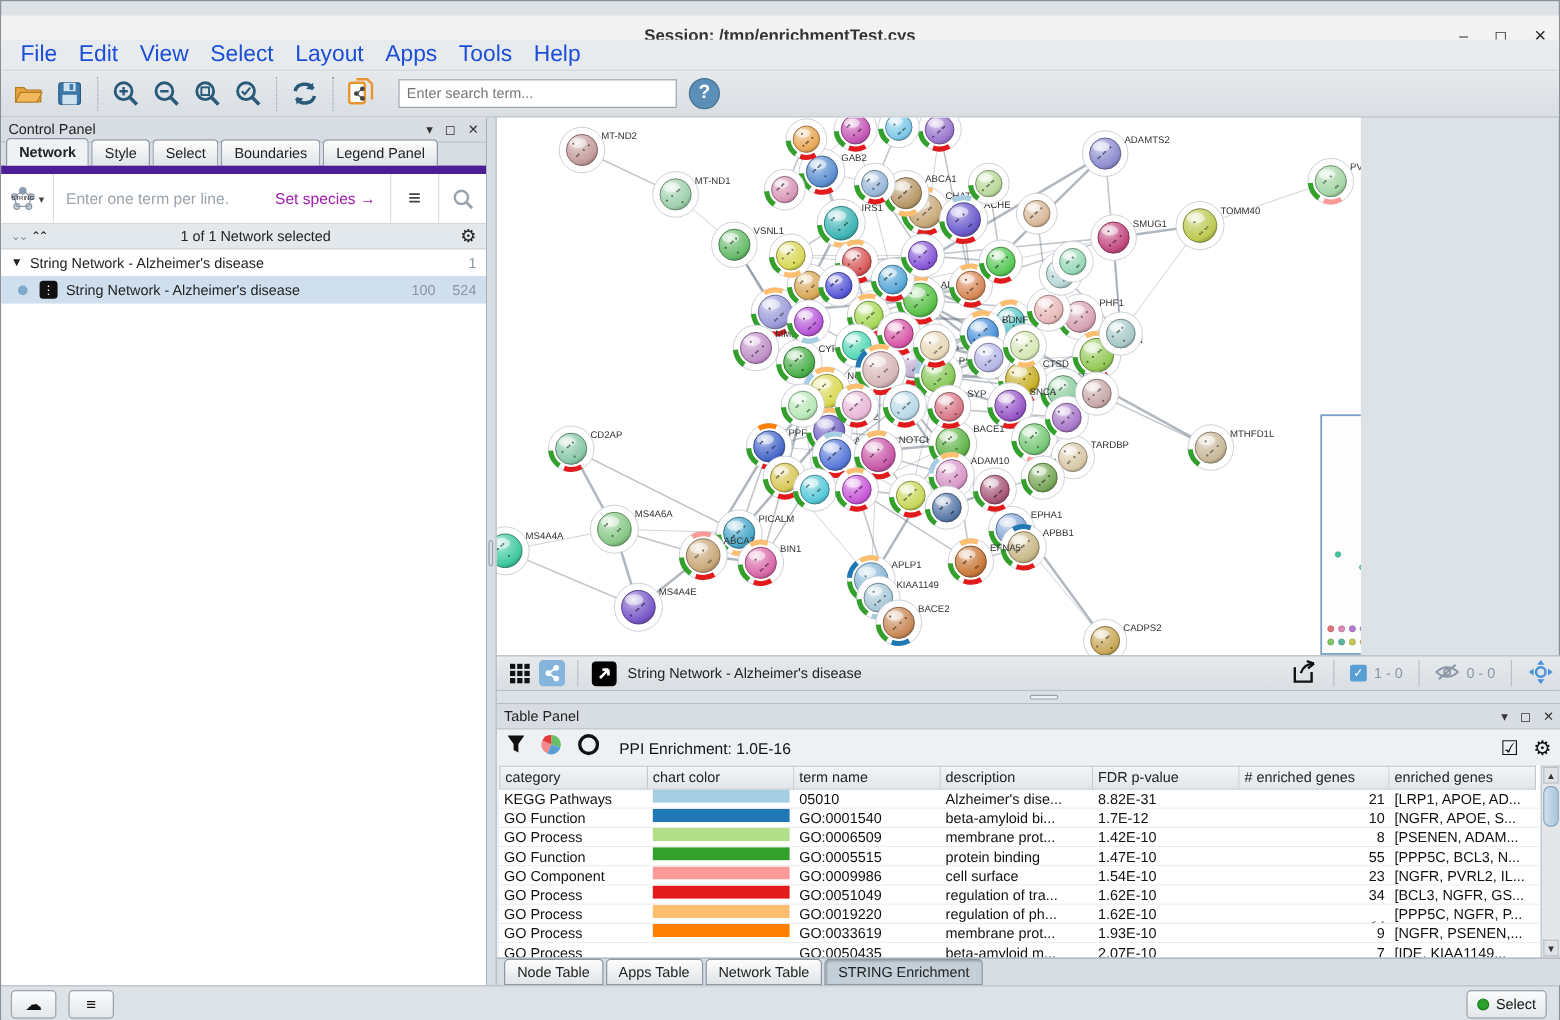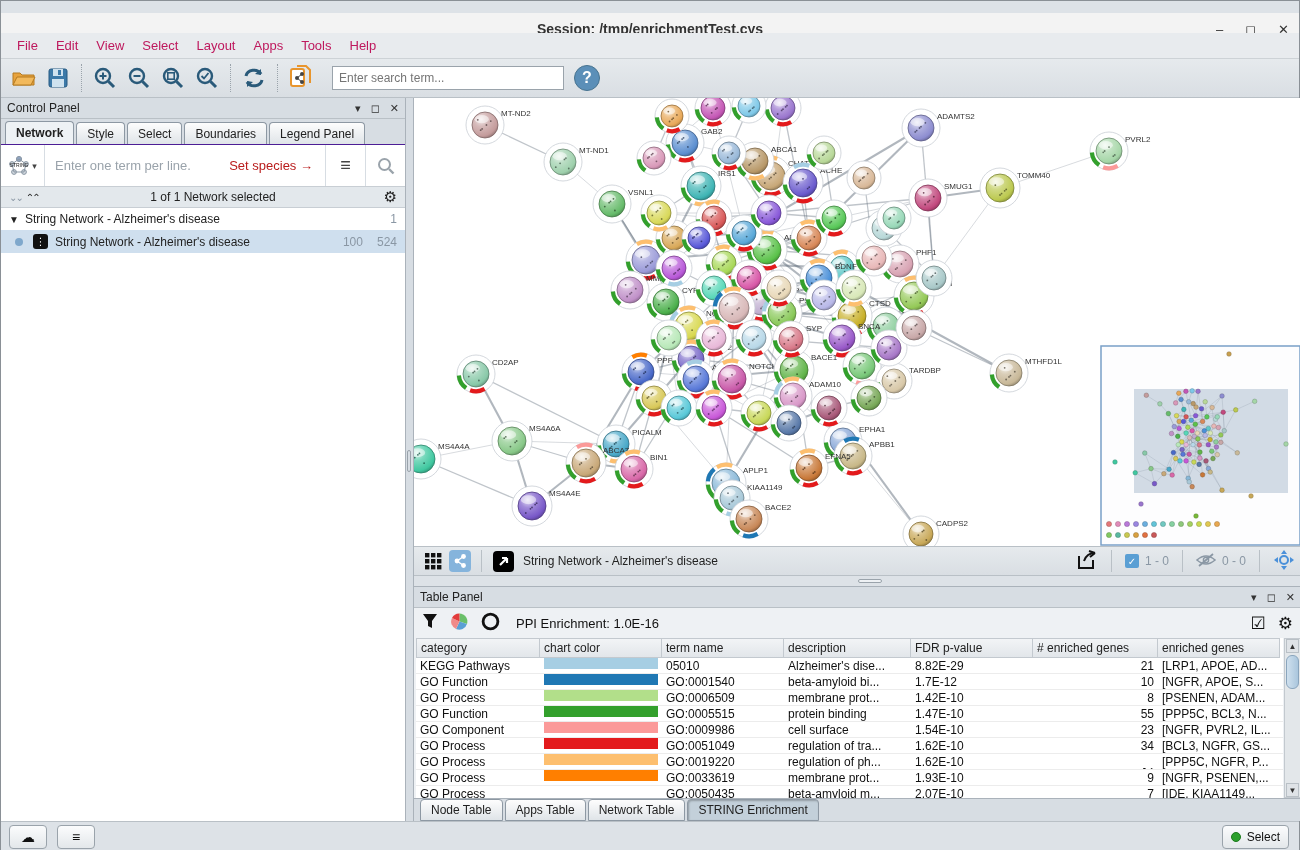--- a/index.html
+++ b/index.html
@@ -7,60 +7,60 @@
   .window { position:absolute; left:0; top:0; width:1300px; height:850px; background:#dde2e7; border:1px solid #8a9096; }
 
   
   .titlebar { position:absolute; left:0; top:12px; width:100%; height:32px; background:#f3f3f3; border-bottom:1px solid #c4c8cc; display:flex; align-items:center; }
   .titlebar .title { flex:1; text-align:center; font-weight:bold; font-size:14px; color:#333; }
   .winbtns { position:absolute; right:10px; top:0; height:32px; display:flex; align-items:center; gap:22px; color:#333; font-size:13px; }
   .winbtns span { cursor:default; }
 
   
   .menubar { position:absolute; left:0; top:32px; width:100%; height:26px; background:#e8ebee; border-bottom:1px solid #cdd2d6; display:flex; align-items:center; padding-left:8px; gap:2px; }
-  .menubar .mi { font-size:13px; color:#be185d; padding:3px 8px; }
+  .menubar .mi { font-size:19px; color:#1d4ed8; padding:3px 8px; }
 
   
   .toolbar { position:absolute; left:0; top:58px; width:100%; height:39px; background:linear-gradient(#e6eaed,#d9dee3); border-bottom:1px solid #b9c0c6; display:flex; align-items:center; padding-left:6px; }
   .tbtn { width:34px; height:32px; display:flex; align-items:center; justify-content:center; border-radius:3px; }
   .tsep { width:1px; height:28px; border-left:1px dotted #9aa3ab; margin:0 6px; }
   .search-input { width:232px; height:24px; border:1px solid #9aa3ab; background:#fff; font-size:12px; padding:0 6px; color:#888; margin:0 10px 0 14px; font-family:"Liberation Sans",sans-serif; }
   .helpbtn { width:26px; height:26px; border-radius:50%; background:#5b8fb8; color:#fff; font-weight:bold; font-size:16px; display:flex; align-items:center; justify-content:center; border:1px solid #47738f; }
 
   
   .control-panel { position:absolute; left:0; top:97px; width:405px; height:723px; background:#fff; border-right:1px solid #aab2ba; }
   .panel-head { height:21px; background:#d7dde3; border-bottom:1px solid #b9c0c6; display:flex; align-items:center; padding:0 6px; font-size:12px; color:#222; }
   .panel-head .ph-title { flex:1; }
   .panel-head .ph-ic { margin-left:10px; font-size:11px; color:#333; }
-  .cp-tabs { height:26px; background:#d7dde3; display:flex; align-items:flex-end; padding-left:4px; border-bottom:1px solid #4c1d95; }
+  .cp-tabs { height:26px; background:#d7dde3; display:flex; align-items:flex-end; padding-left:4px; border-bottom:7px solid #4c1d95; }
   .tab { font-size:12px; color:#222; background:linear-gradient(#fdfdfd,#dfe4e8); border:1px solid #8d98a3; border-bottom:none; border-radius:4px 4px 0 0; padding:4px 10px 3px; margin-right:2px; position:relative; }
   .tab.active { background:#eef2f5; font-weight:bold; padding-bottom:4px; }
   .string-row { height:42px; border-bottom:1px solid #c8ced4; display:flex; align-items:center; background:#fff; }
   .string-brand { width:44px; height:100%; display:flex; align-items:center; justify-content:center; border-right:1px solid #d7dde3; gap:2px; }
   .string-ph { flex:1; font-size:13px; color:#9aa3ab; padding-left:10px; }
-  .species { font-size:13px; color:#b91c1c; padding-right:12px; }
+  .species { font-size:13px; color:#a21caf; padding-right:12px; }
   .sr-btn { width:40px; height:100%; display:flex; align-items:center; justify-content:center; border-left:1px solid #d7dde3; color:#444; }
   .sel-row { height:21px; background:#e3e8ec; border-bottom:1px solid #c8ced4; display:flex; align-items:center; padding:0 8px; }
   .sel-row .chev { color:#8a97a4; font-size:10px; letter-spacing:-2px; margin-right:4px; }
   .sel-row .sel-text { flex:1; text-align:center; font-size:12px; color:#222; }
   .gear { font-size:15px; color:#222; }
   .tree-root { height:22px; display:flex; align-items:center; font-size:12px; color:#222; padding:0 8px; background:#fff; }
   .tree-root .lbl { flex:1; margin-left:6px; }
   .tree-child { height:23px; display:flex; align-items:center; font-size:12px; color:#222; padding:0 8px 0 14px; background:#cfdfee; }
   .tree-child .lbl { flex:1; margin-left:7px; }
   .bullet { width:8px; height:8px; border-radius:50%; background:#7fa8cc; margin-right:10px; }
   .net-ic { width:15px; height:15px; background:#111; border-radius:3px; color:#fff; font-size:10px; display:flex; align-items:center; justify-content:center; }
   .cnt { color:#8a97a4; font-size:12px; margin-left:14px; }
 
   
   .vdivider { position:absolute; left:405px; top:97px; width:8px; height:723px; background:#d7dde3; border-right:1px solid #aab2ba; }
   .vdivider .grip { position:absolute; left:1px; top:352px; width:4px; height:22px; border:1px solid #9aa3ab; border-radius:3px; }
 
   
-  .network-view { position:absolute; left:413px; top:97px; width:887px; height:448px; background:#fff; overflow:hidden; }
+  .network-view { position:absolute; left:413px; top:97px; width:720px; height:448px; background:#fff; overflow:hidden; }
   .net-toolbar { position:absolute; left:413px; top:545px; width:887px; height:30px; background:linear-gradient(#e6eaed,#d9dee3); border-top:1px solid #b9c0c6; border-bottom:1px solid #b9c0c6; display:flex; align-items:center; padding:0 6px; }
   .nt-sep { width:1px; height:22px; border-left:1px solid #b9c0c6; margin:0 7px; }
   .nt-title { font-size:12px; color:#222; margin-left:6px; flex:1; }
   .nt-right { display:flex; align-items:center; color:#8a97a4; font-size:12px; gap:6px; }
   .badge-ic { width:14px; height:14px; background:#5a9fd4; border-radius:2px; color:#fff; font-size:10px; display:flex; align-items:center; justify-content:center; }
   .hsplitter { position:absolute; left:413px; top:575px; width:887px; height:10px; background:#dde2e7; }
   .hsplitter .grip { position:absolute; left:50%; top:3px; width:24px; height:4px; border:1px solid #9aa3ab; border-radius:3px; background:#eef1f4; }
 
   
   .table-panel { position:absolute; left:413px; top:585px; width:887px; height:212px; background:#eef1f4; border-top:1px solid #aab2ba; overflow:hidden; }
@@ -2537,21 +2537,21 @@
           <div class="th" style="width: 122px;">enriched genes</div>
         </div>
       <div id="tbody">
           <div class="trow">
             <div class="td " style="width: 124px;">KEGG Pathways</div>
             <div class="td chip" style="width: 122px;">
               <div class="chip" style="background: rgb(166, 206, 227);"></div>
             </div>
             <div class="td " style="width: 122px;">05010</div>
             <div class="td " style="width: 127px;">Alzheimer's dise...</div>
-            <div class="td " style="width: 122px;">8.82E-29</div>
+            <div class="td " style="width: 122px;">8.82E-31</div>
             <div class="td num" style="width: 125px;">21</div>
             <div class="td " style="width: 122px;">[LRP1, APOE, AD...</div>
           </div>
           <div class="trow">
             <div class="td " style="width: 124px;">GO Function</div>
             <div class="td chip" style="width: 122px;">
               <div class="chip" style="background: rgb(31, 120, 180);"></div>
             </div>
             <div class="td " style="width: 122px;">GO:0001540</div>
             <div class="td " style="width: 127px;">beta-amyloid bi...</div>

